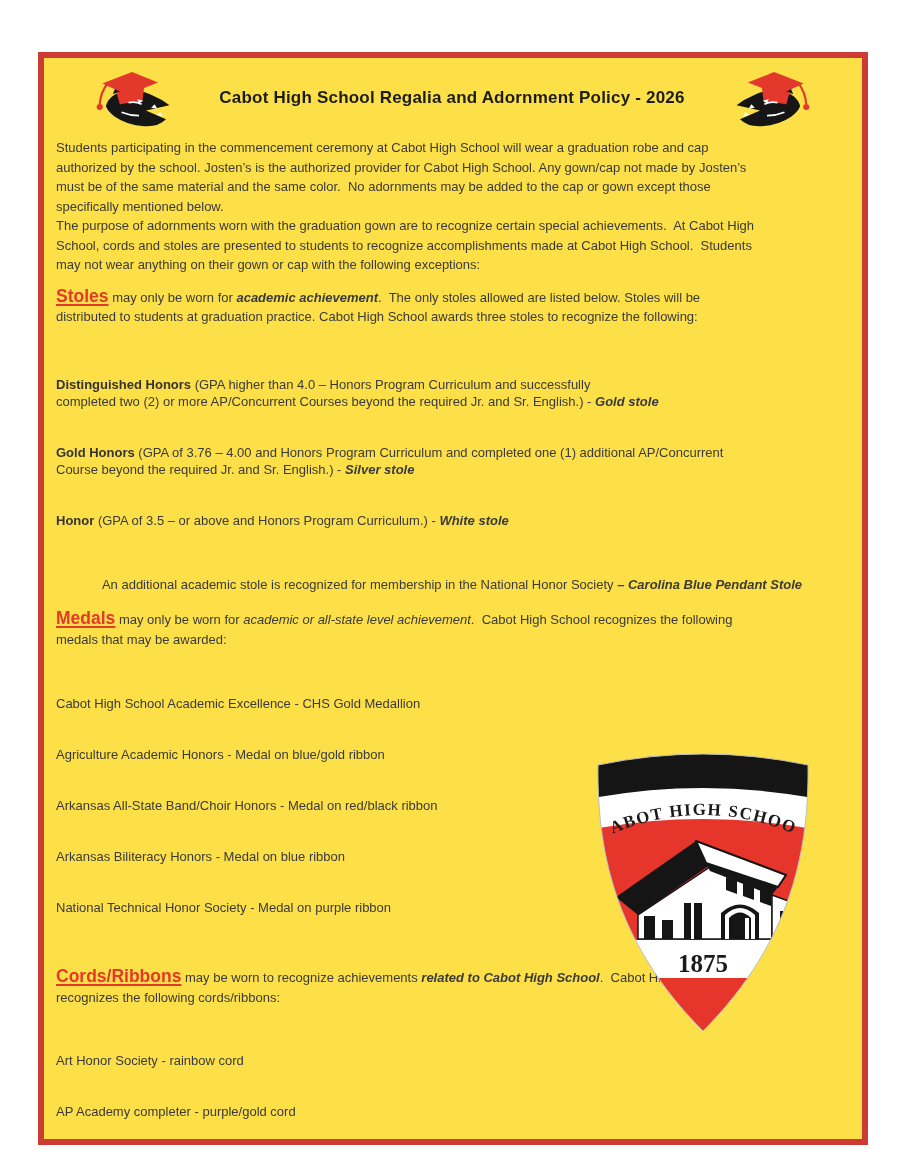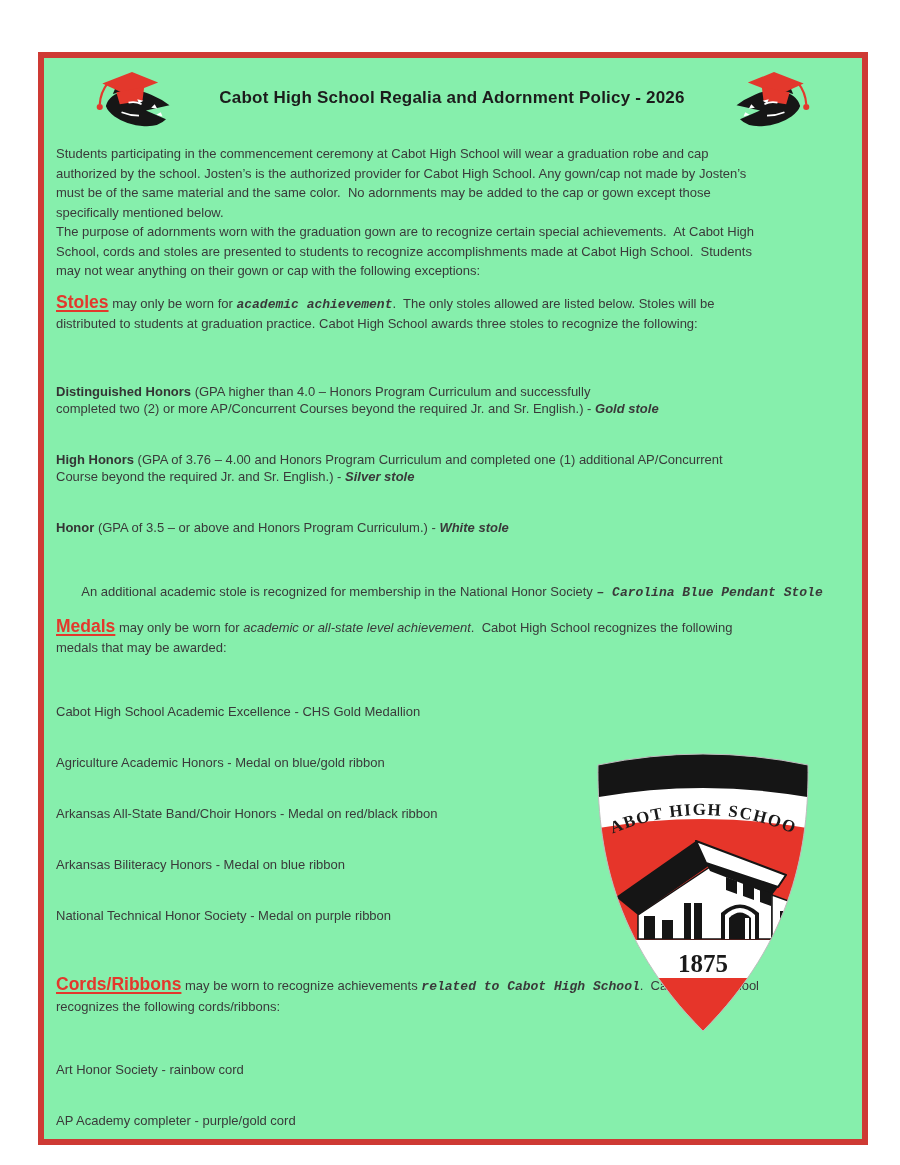--- a/index.html
+++ b/index.html
@@ -4,48 +4,48 @@
 <style>
   html,body{margin:0;padding:0;}
   body{
     width:900px;height:1165px;position:relative;overflow:hidden;
     background:#ffffff;
     font-family:"Liberation Sans",sans-serif;
     color:#3a3a3a;
   }
   .frame{
     position:absolute;left:38px;top:52px;width:830px;height:1093px;
-    box-sizing:border-box;border:6px solid #ce3a34;background:#86efac;
+    box-sizing:border-box;border:6px solid #ce3a34;background:#fde047;
   }
   .content{position:relative;height:100%;box-sizing:border-box;padding:0 14px 0 12px;}
   header{position:relative;height:78px;}
   .logo{position:absolute;width:92px;height:68px;top:8px;}
   .logo-left{left:30px;}
   .logo-right{right:28px;transform:scaleX(-1);}
   .title{
     margin:0;text-align:center;padding-top:30px;
     font-size:17px;font-weight:bold;color:#1c1c1c;letter-spacing:.2px;
   }
   .para{margin:0;white-space:pre-wrap;font-size:13px;line-height:19.5px;}
   .tight{white-space:pre-wrap;font-size:13px;line-height:17px;}
-  #para1{margin-top:8px;}
+  #para1{margin-top:2px;}
   #para2{}
   #stoles-intro{margin-top:12px;}
   #stoles-list{margin-top:15px;}
   #nhs-line{margin-top:12px;text-align:center;}
   #medals-intro{margin-top:15px;}
   #medals-list{margin-top:12px;}
   #cords-intro{margin-top:17px;}
   #cords-list{margin-top:11px;}
   .h-red{
     color:#e3382c;font-weight:bold;font-size:17.5px;
     text-decoration:underline;text-decoration-color:#e3382c;
     text-decoration-thickness:2px;text-underline-offset:2px;margin-top:33px;
   }
-  .bi{font-weight:bold;font-style:italic;font-family:Liberation Mono, monospace;}
+  .bi{font-weight:bold;font-style:italic;}
   .it{font-style:italic;}
   b{color:#343434;}
   .award{font-weight:bold;font-style:italic;}
   .shield-wrap{position:absolute;left:544px;top:677px;width:230px;height:300px;}
 </style>
 </head>
 <body>
 
 <div class="frame">
   <div class="content">
@@ -91,21 +91,21 @@
     <p class="para" id="para2">The purpose of adornments worn with the graduation gown are to recognize certain special achievements.  At Cabot High
 School, cords and stoles are presented to students to recognize accomplishments made at Cabot High School.  Students
 may not wear anything on their gown or cap with the following exceptions:</p>
 
     <p class="para" id="stoles-intro"><span class="h-red">Stoles</span><span> may only be worn for </span><span class="bi">academic achievement</span><span>.  The only stoles allowed are listed below. Stoles will be
 distributed to students at graduation practice. Cabot High School awards three stoles to recognize the following:</span></p>
 
     <div class="tight" id="stoles-list">
       <div><b>Distinguished Honors</b><span> (GPA higher than 4.0 – Honors Program Curriculum and successfully
 completed two (2) or more AP/Concurrent Courses beyond the required Jr. and Sr. English.) - </span><span class="award">Gold stole</span></div>
-      <div><b>High Honors</b><span> (GPA of 3.76 – 4.00 and Honors Program Curriculum and completed one (1) additional AP/Concurrent
+      <div><b>Gold Honors</b><span> (GPA of 3.76 – 4.00 and Honors Program Curriculum and completed one (1) additional AP/Concurrent
 Course beyond the required Jr. and Sr. English.) - </span><span class="award">Silver stole</span></div>
       <div><b>Honor</b><span> (GPA of 3.5 – or above and Honors Program Curriculum.) - </span><span class="award">White stole</span></div>
     </div>
 
     <p class="para" id="nhs-line"><span>An additional academic stole is recognized for membership in the National Honor Society </span><span class="bi">– Carolina Blue Pendant Stole</span></p>
 
     <p class="para" id="medals-intro"><span class="h-red">Medals</span><span> may only be worn for </span><span class="it">academic or all-state level achievement</span><span>.  Cabot High School recognizes the following
 medals that may be awarded:</span></p>
 
     <div class="tight" id="medals-list">

